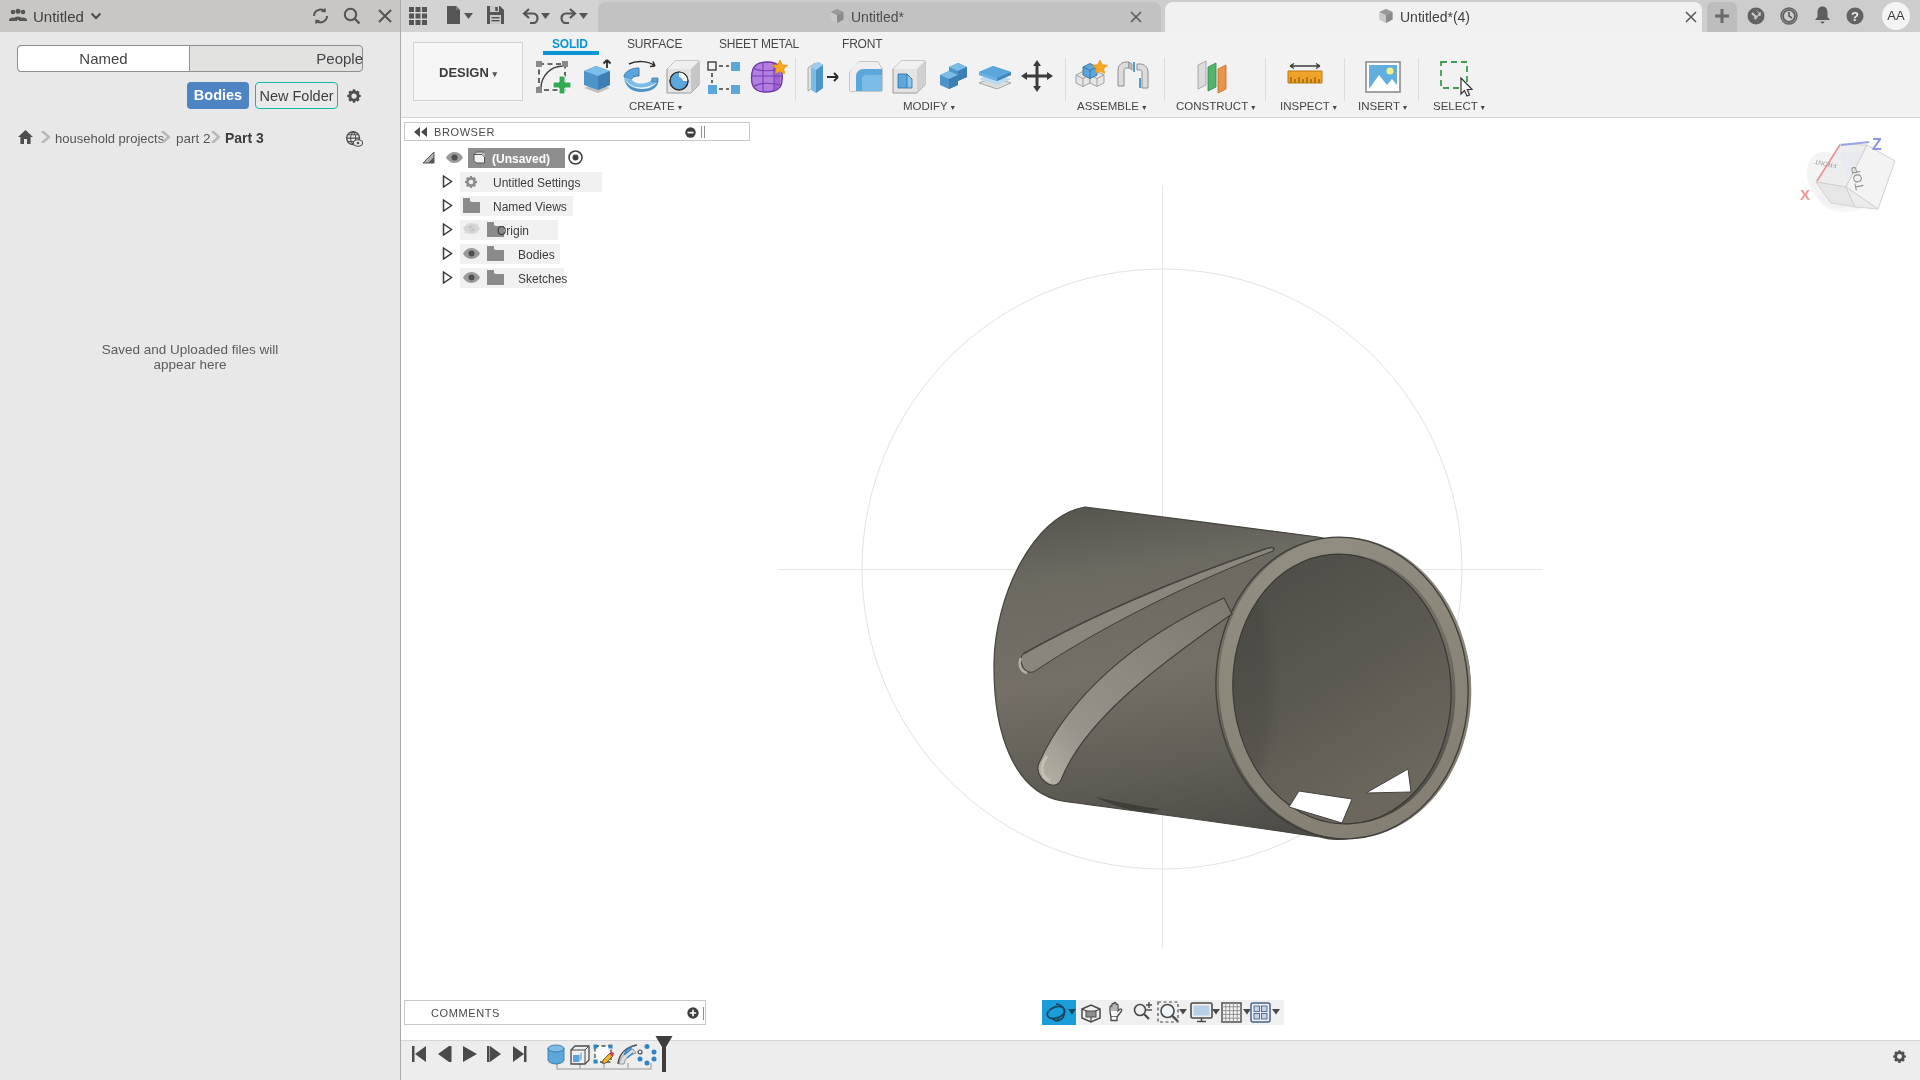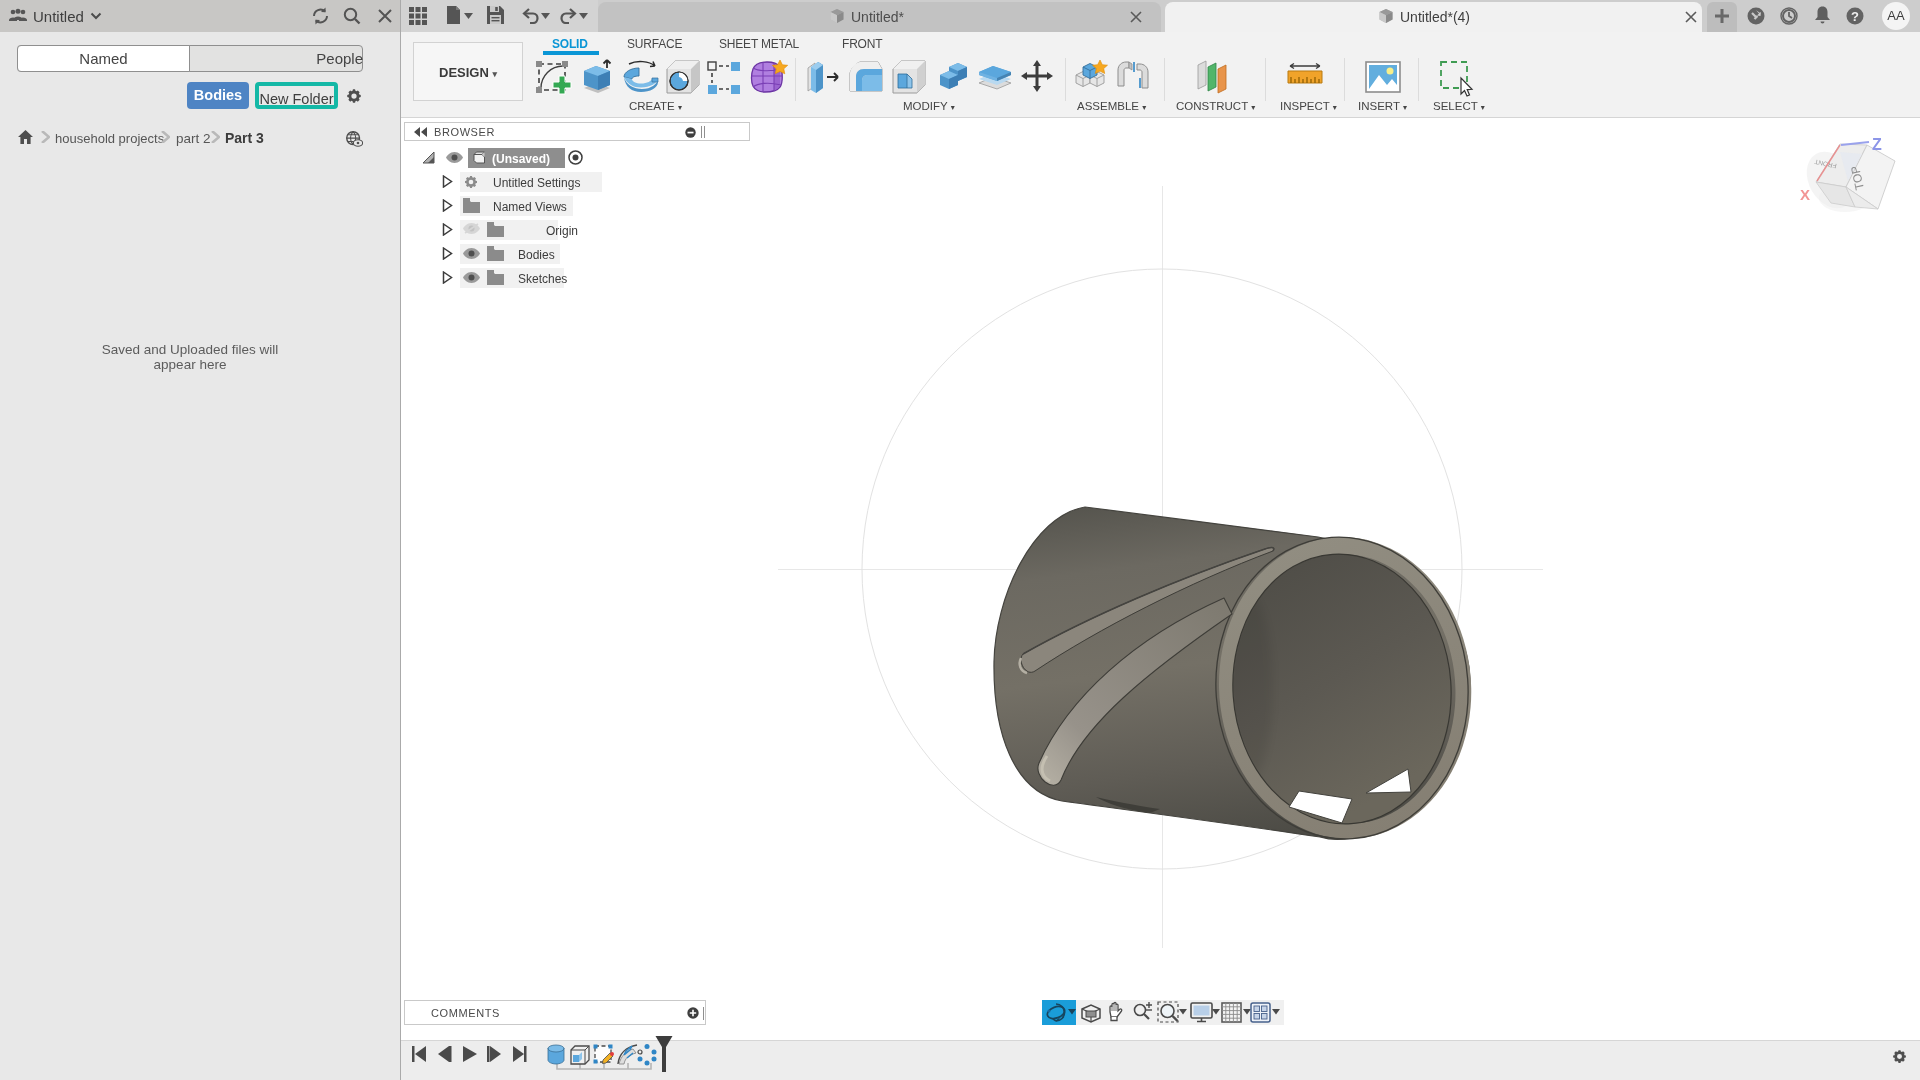--- a/index.html
+++ b/index.html
@@ -142,21 +142,21 @@
   <svg class="abs" style="left:377px;top:8px" width="16" height="16" viewBox="0 0 16 16">
     <path d="M2,2 L14,14 M14,2 L2,14" stroke="#545454" stroke-width="2"></path>
   </svg>
 
   <div class="abs" style="left:17px;top:45px;width:346px;height:27px;border:1px solid #8f8f8f;border-radius:4px;background:#e2e2e1"></div>
   <div class="abs" style="left:17px;top:45px;width:173px;height:27px;border:1px solid #8f8f8f;border-radius:4px 0 0 4px;background:#ffffff"></div>
   <div class="abs" style="left:17px;top:45px;width:173px;height:27px;line-height:27px;text-align:center;font-size:15px;color:#444">Named</div>
   <div class="abs" style="left:190px;top:45px;width:173px;height:27px;line-height:27px;text-align:right;font-size:15px;color:#444">People</div>
 
   <div class="abs" style="left:187px;top:82px;width:62px;height:27px;background:#4e84c4;border-radius:4px;color:#fff;font-weight:bold;font-size:14.5px;text-align:center;line-height:27px">Bodies</div>
-  <div class="abs" style="left:255px;top:82px;width:83px;height:27px;border:4px solid #14b8a6;border-radius:4px;color:#3e3e3e;font-size:14.5px;text-align:center;line-height:26px;background:#e9e9e9">New Folder</div>
+  <div class="abs" style="left:255px;top:82px;width:83px;height:27px;border:1px solid #14b8a6;border-radius:4px;color:#3e3e3e;font-size:14.5px;text-align:center;line-height:26px;background:#e9e9e9">New Folder</div>
   <svg class="abs" style="left:345px;top:87px" width="18" height="18" viewBox="0 0 24 24">
       <path fill="#4f4f4f" d="M12,8.5A3.5,3.5 0 1,0 12,15.5A3.5,3.5 0 1,0 12,8.5M21,13.4L19,13.9C18.9,14.4 18.7,14.9 18.4,15.4L19.5,17.1L17.1,19.5L15.4,18.4C14.9,18.7 14.4,18.9 13.9,19L13.4,21H10.6L10.1,19C9.6,18.9 9.1,18.7 8.6,18.4L6.9,19.5L4.5,17.1L5.6,15.4C5.3,14.9 5.1,14.4 5,13.9L3,13.4V10.6L5,10.1C5.1,9.6 5.3,9.1 5.6,8.6L4.5,6.9L6.9,4.5L8.6,5.6C9.1,5.3 9.6,5.1 10.1,5L10.6,3H13.4L13.9,5C14.4,5.1 14.9,5.3 15.4,5.6L17.1,4.5L19.5,6.9L18.4,8.6C18.7,9.1 18.9,9.6 19,10.1L21,10.6Z"></path>
     </svg>
 
   <svg class="abs" style="left:18px;top:130px" width="15" height="14" viewBox="0 0 15 14">
       <path d="M7.5,0 L15,7 L12.6,7 L12.6,14 L9,14 L9,9 L6,9 L6,14 L2.4,14 L2.4,7 L0,7 Z" fill="#4e4e4e"></path>
     </svg>
   <svg class="abs" style="left:41px;top:131px" width="9" height="12" viewBox="0 0 9 12">
       <path d="M1,0 L8,6 L1,12" fill="none" stroke="#b9b9b9" stroke-width="2.6"></path>
     </svg>
@@ -502,21 +502,21 @@
     </svg>
   <svg class="abs" style="left:463px;top:223px" width="17" height="11" viewBox="0 0 17 11">
       <path d="M8.5,0 C13,0 16,3.5 17,5.5 C16,7.5 13,11 8.5,11 C4,11 1,7.5 0,5.5 C1,3.5 4,0 8.5,0 Z" fill="#d6d6d6"></path>
       <circle cx="8.5" cy="5.5" r="3" fill="#c2c2c2"></circle>
       <line x1="2" y1="10" x2="15" y2="1" stroke="#d6d6d6" stroke-width="1.6"></line>
     </svg>
   <svg class="abs" style="left:487px;top:222px" width="17" height="15" viewBox="0 0 17 15">
       <path d="M0,2 L6,2 L8,4 L17,4 L17,15 L0,15 Z" fill="#8b8b8b"></path>
       <rect x="0" y="0" width="7" height="3" fill="#8b8b8b"></rect>
     </svg>
-  <span class="trirow" style="left:546px;top:224px">Origin</span>
+  <span class="trirow" style="left:497px;top:224px">Origin</span>
 
   <div class="abs" style="left:460px;top:244px;width:100px;height:20px;background:#f1f1f1"></div>
   <svg class="abs" style="left:442px;top:247px" width="11" height="13" viewBox="0 0 11 13">
       <path d="M1.5,1 L9.5,6.5 L1.5,12 Z" fill="none" stroke="#3c3c3c" stroke-width="1.5"></path>
     </svg>
   <svg class="abs" style="left:463px;top:248px" width="17" height="11" viewBox="0 0 17 11">
       <path d="M8.5,0 C13,0 16,3.5 17,5.5 C16,7.5 13,11 8.5,11 C4,11 1,7.5 0,5.5 C1,3.5 4,0 8.5,0 Z" fill="#9a9a9a"></path>
       <circle cx="8.5" cy="5.5" r="3" fill="#4f4f4f"></circle>
     </svg>
   <svg class="abs" style="left:487px;top:246px" width="17" height="15" viewBox="0 0 17 15">

